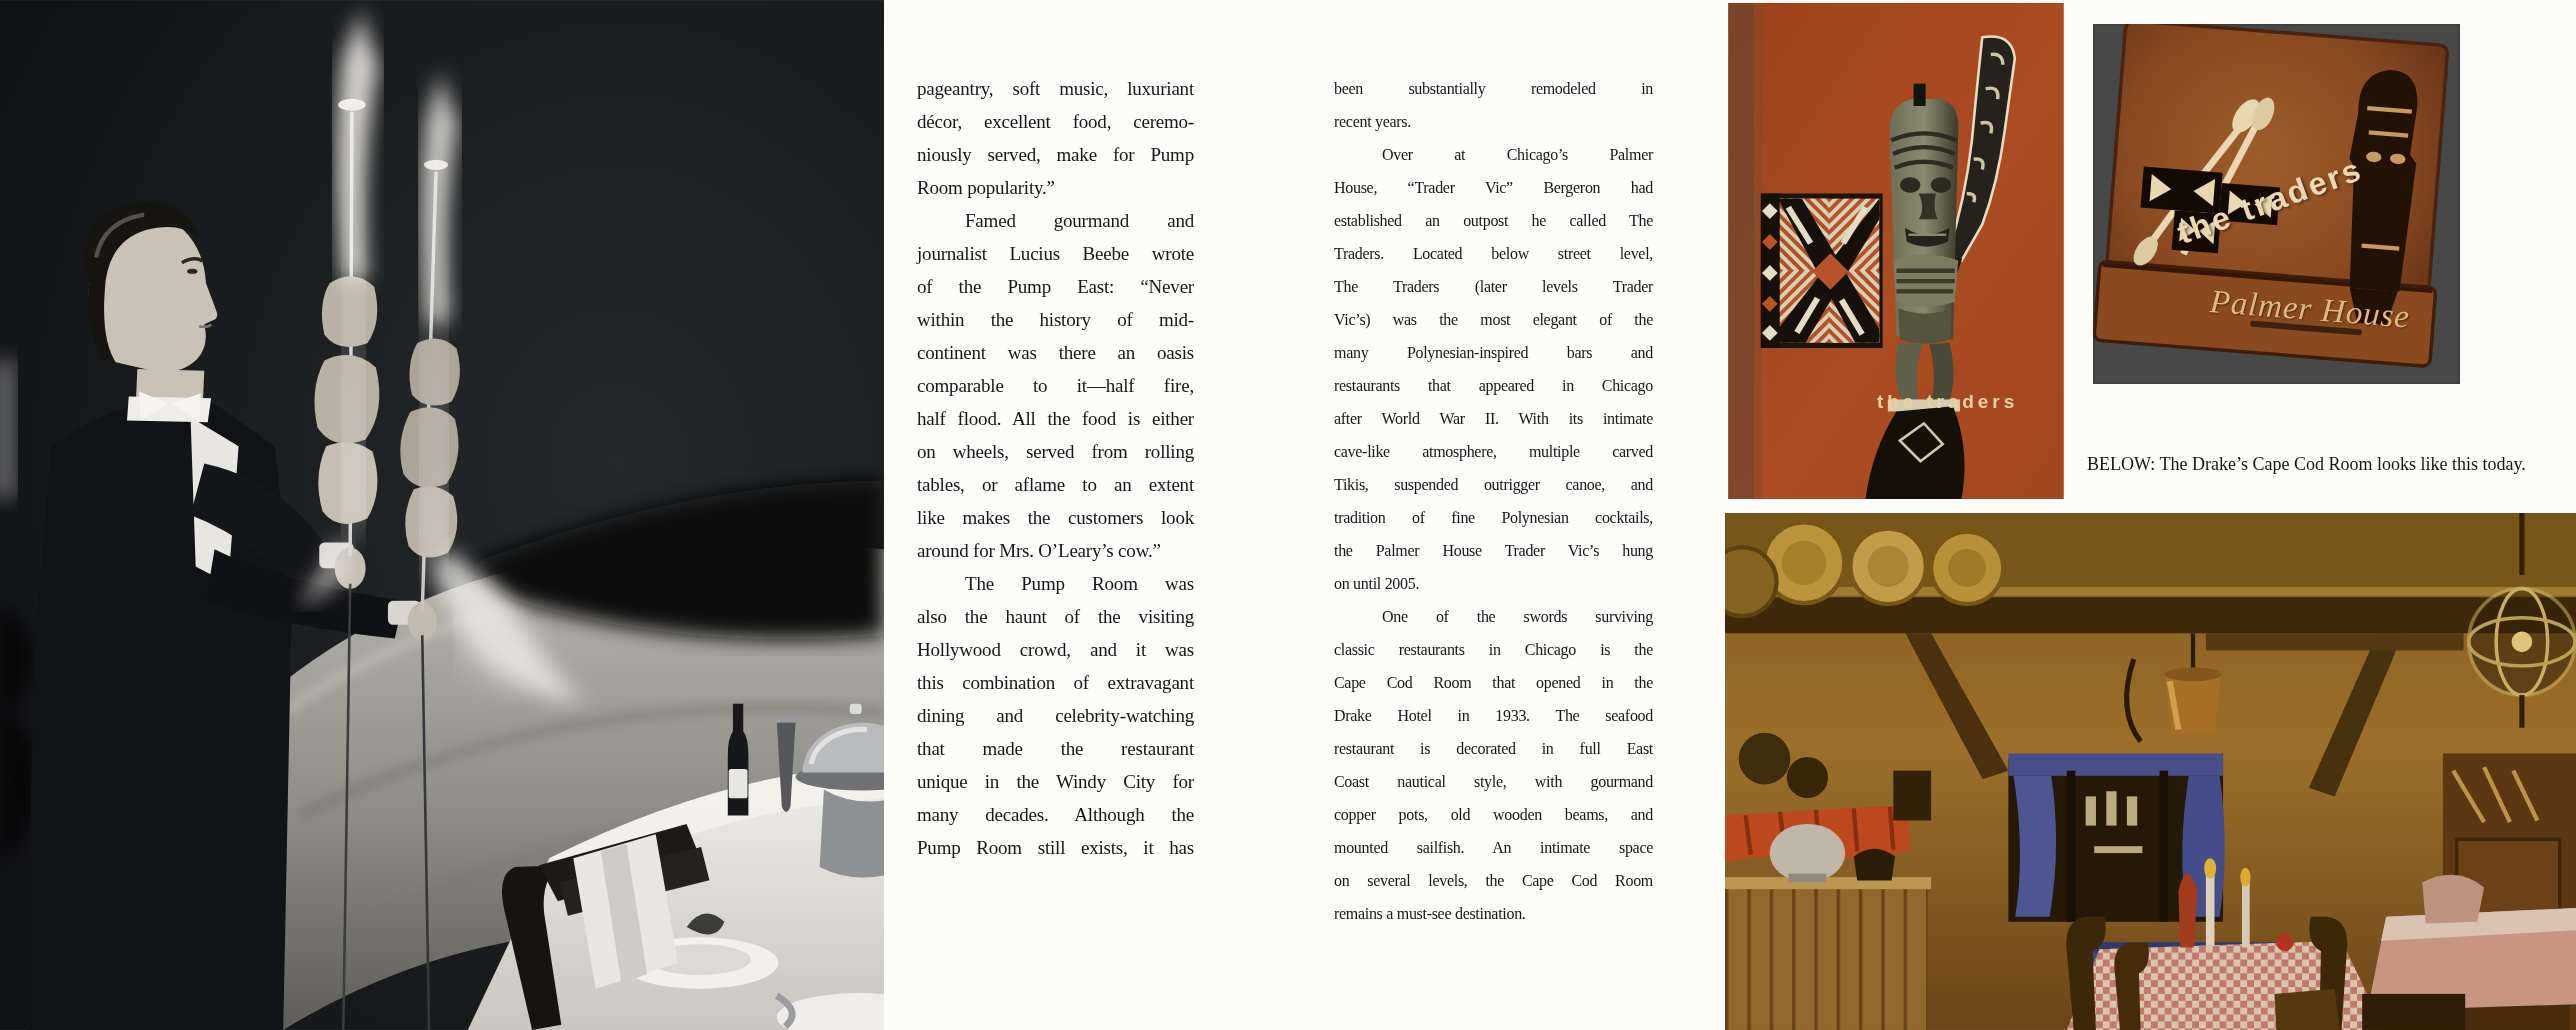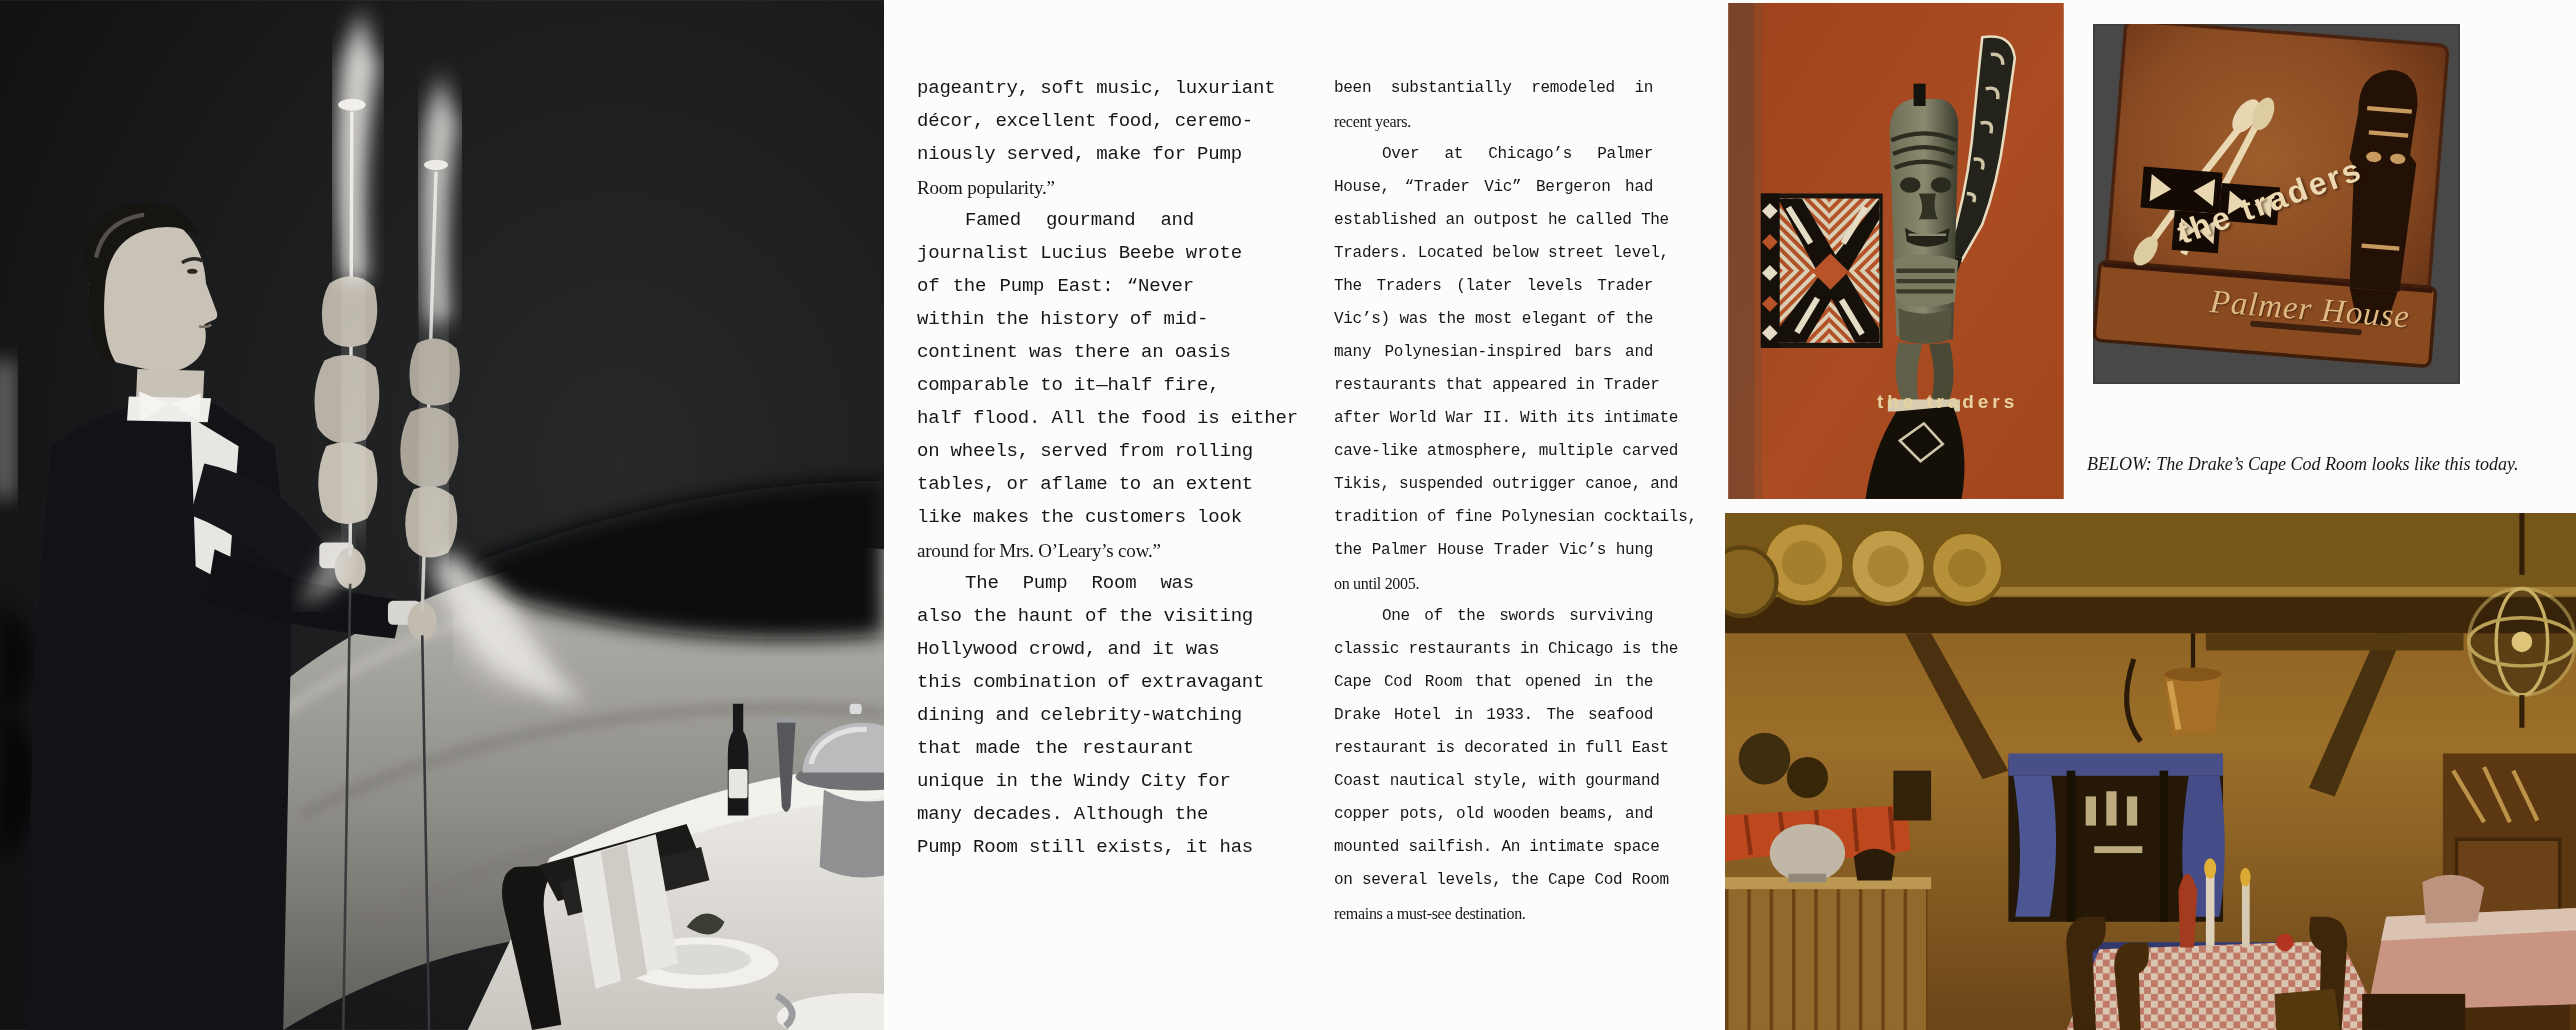--- a/index.html
+++ b/index.html
@@ -4,26 +4,26 @@
 <style>
   html,body{margin:0;padding:0;background:#e8e8e8;}
   .spread{position:relative;width:2576px;height:1030px;background:#fcfcfa;overflow:hidden;
           font-family:"Liberation Serif","DejaVu Serif",serif;color:#161616;}
   .abs{position:absolute;}
   figure{margin:0;padding:0;}
 
   
   .col .line{height:33px;line-height:33px;white-space:nowrap;overflow:visible;
              text-align:justify;text-align-last:left;}
-  .col .line.just{text-align-last:justify;font-family:Liberation Mono, monospace;}
+  .col .line.just{text-align-last:justify;}
   .col .line.ind{text-indent:48px;}
   #column1{left:917px;top:72px;width:277px;font-size:19px;letter-spacing:-0.2px;}
   #column2{left:1334px;top:72px;width:319px;font-size:16px;letter-spacing:-0.3px;}
 
-  .caption .line{height:29px;line-height:29px;font-style:italic;font-size:17px;
+  .caption .line{height:29px;line-height:29px;font-size:17px;
                  white-space:nowrap;text-align:right;}
   #caption-left{left:917px;top:891px;width:361px;}
   #caption-right{left:2087px;top:450px;width:429px;font-size:18px;}
   #caption-right .line{font-size:18px;}
 
   
   .menu-label{left:1877px;top:391px;width:189px;font-family:"Liberation Sans","DejaVu Sans",sans-serif;
               font-weight:bold;font-size:19px;letter-spacing:3.9px;color:#e6d2a0;}
   .match-brand{left:2179px;top:216px;width:292px;font-family:"Liberation Sans","DejaVu Sans",sans-serif;
                font-weight:bold;font-size:32px;letter-spacing:2.6px;color:#ecd9b2;
@@ -223,21 +223,21 @@
   <div id="column2" class="abs col">
       <div class="line just">been substantially remodeled in</div>
       <div class="line">recent years.</div>
       <div class="line just ind">Over at Chicago’s Palmer</div>
       <div class="line just">House, “Trader Vic” Bergeron had</div>
       <div class="line just">established an outpost he called The</div>
       <div class="line just">Traders. Located below street level,</div>
       <div class="line just">The Traders (later levels Trader</div>
       <div class="line just">Vic’s) was the most elegant of the</div>
       <div class="line just">many Polynesian-inspired bars and</div>
-      <div class="line just">restaurants that appeared in Trader</div>
+      <div class="line just">restaurants that appeared in Chicago</div>
       <div class="line just">after World War II. With its intimate</div>
       <div class="line just">cave-like atmosphere, multiple carved</div>
       <div class="line just">Tikis, suspended outrigger canoe, and</div>
       <div class="line just">tradition of fine Polynesian cocktails,</div>
       <div class="line just">the Palmer House Trader Vic’s hung</div>
       <div class="line">on until 2005.</div>
       <div class="line just ind">One of the swords surviving</div>
       <div class="line just">classic restaurants in Chicago is the</div>
       <div class="line just">Cape Cod Room that opened in the</div>
       <div class="line just">Drake Hotel in 1933. The seafood</div>

